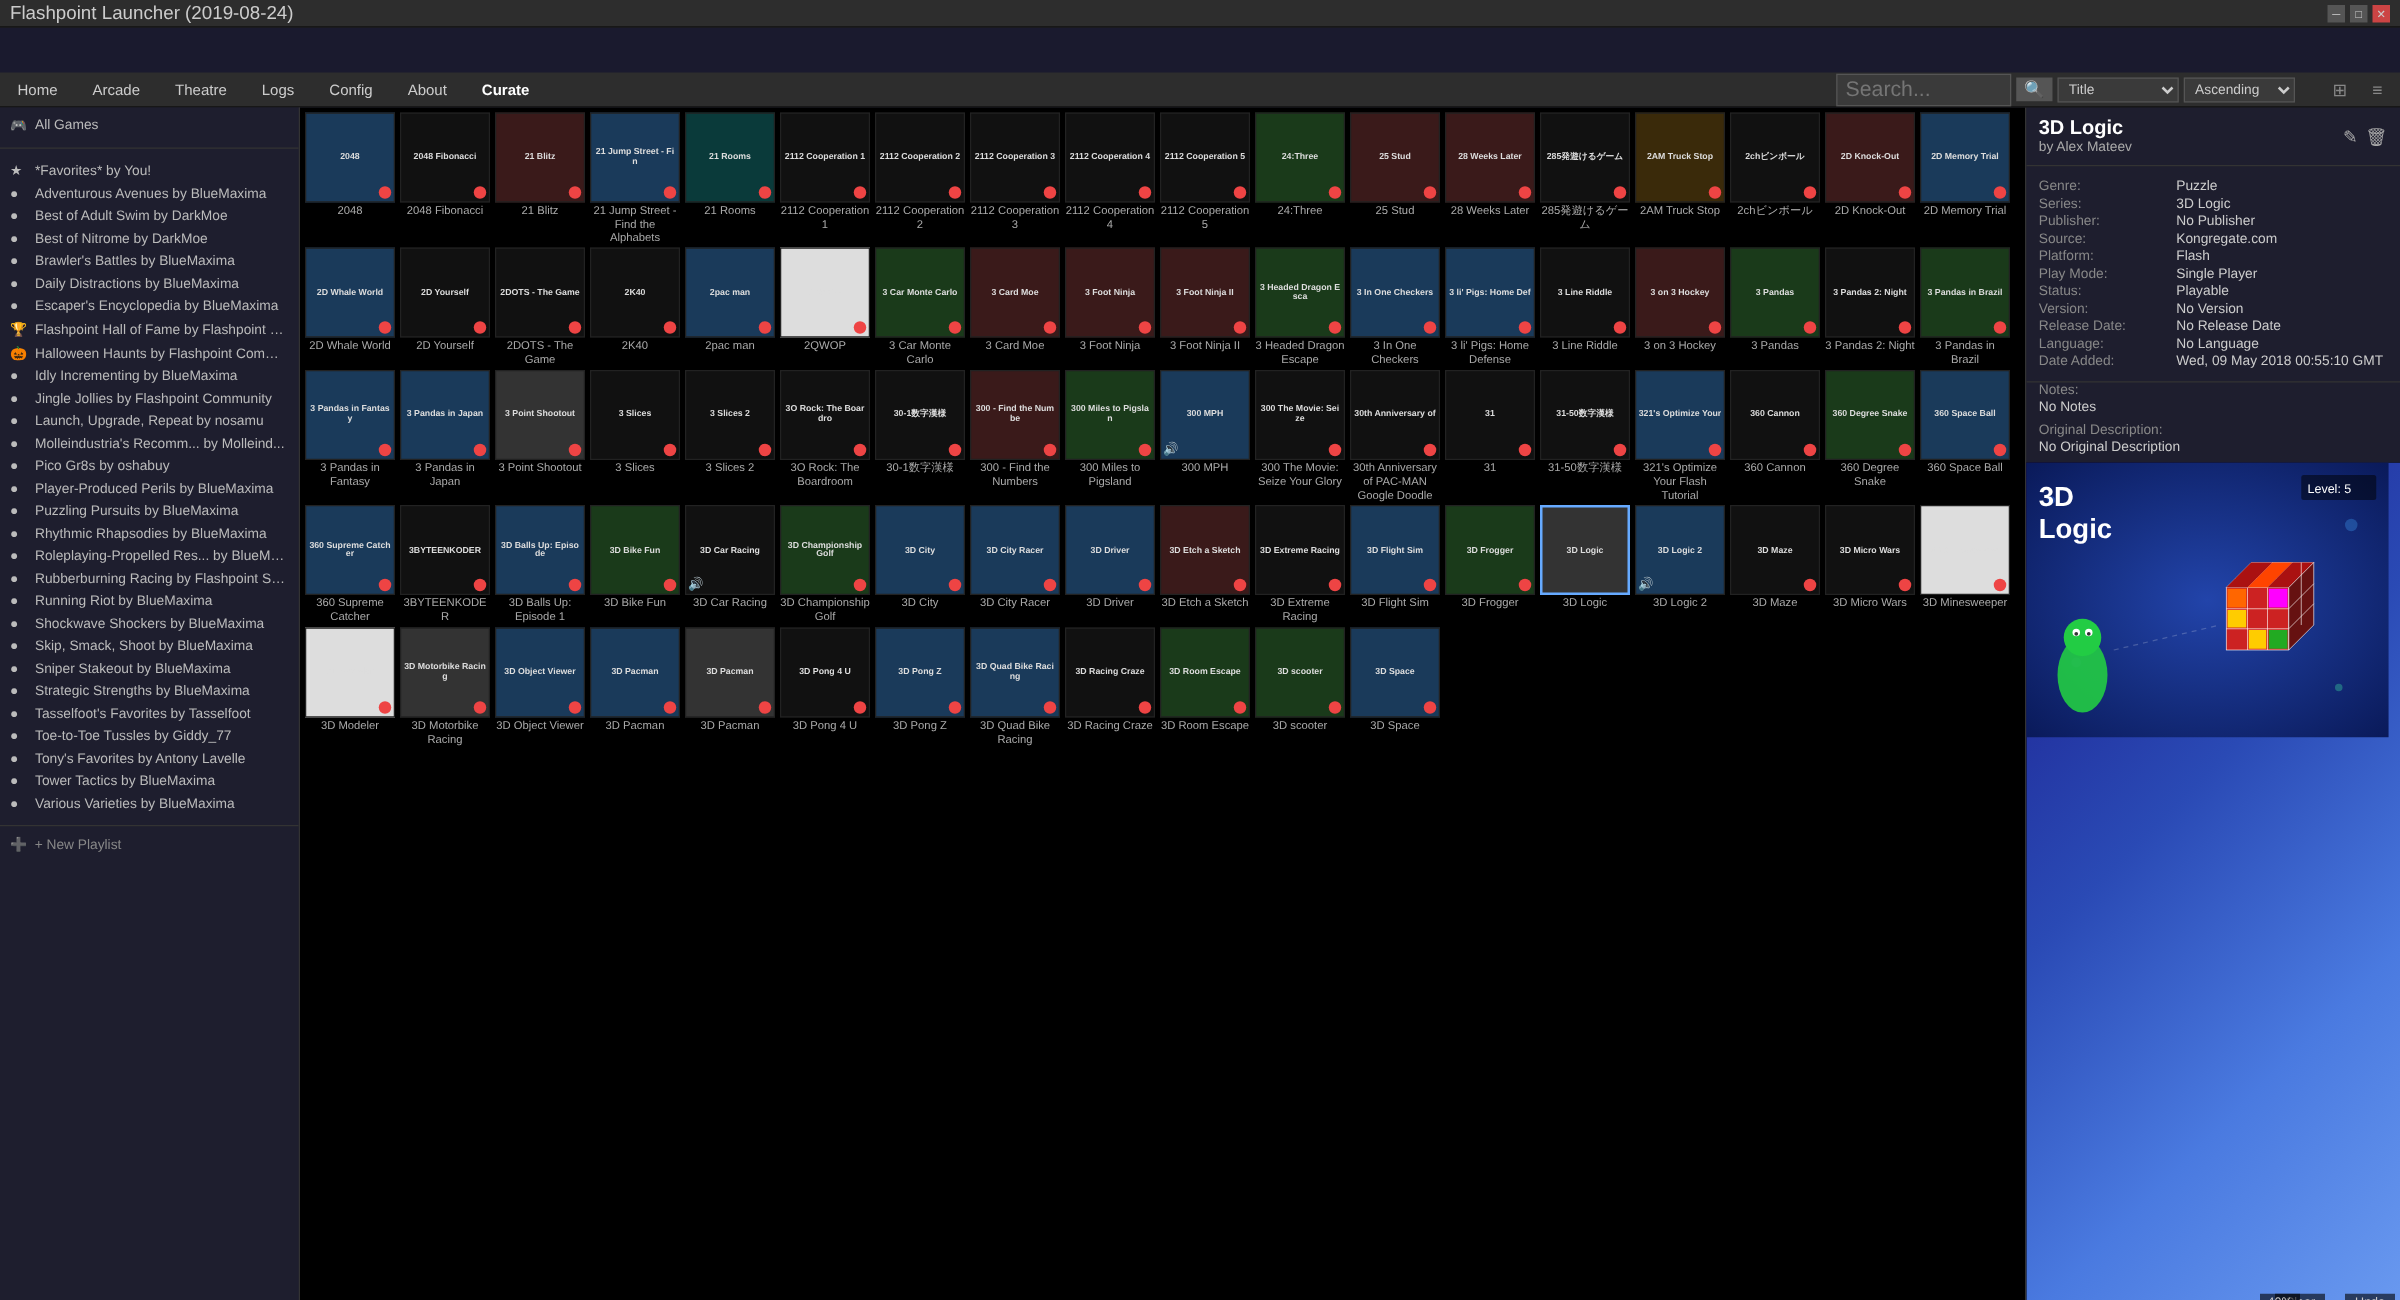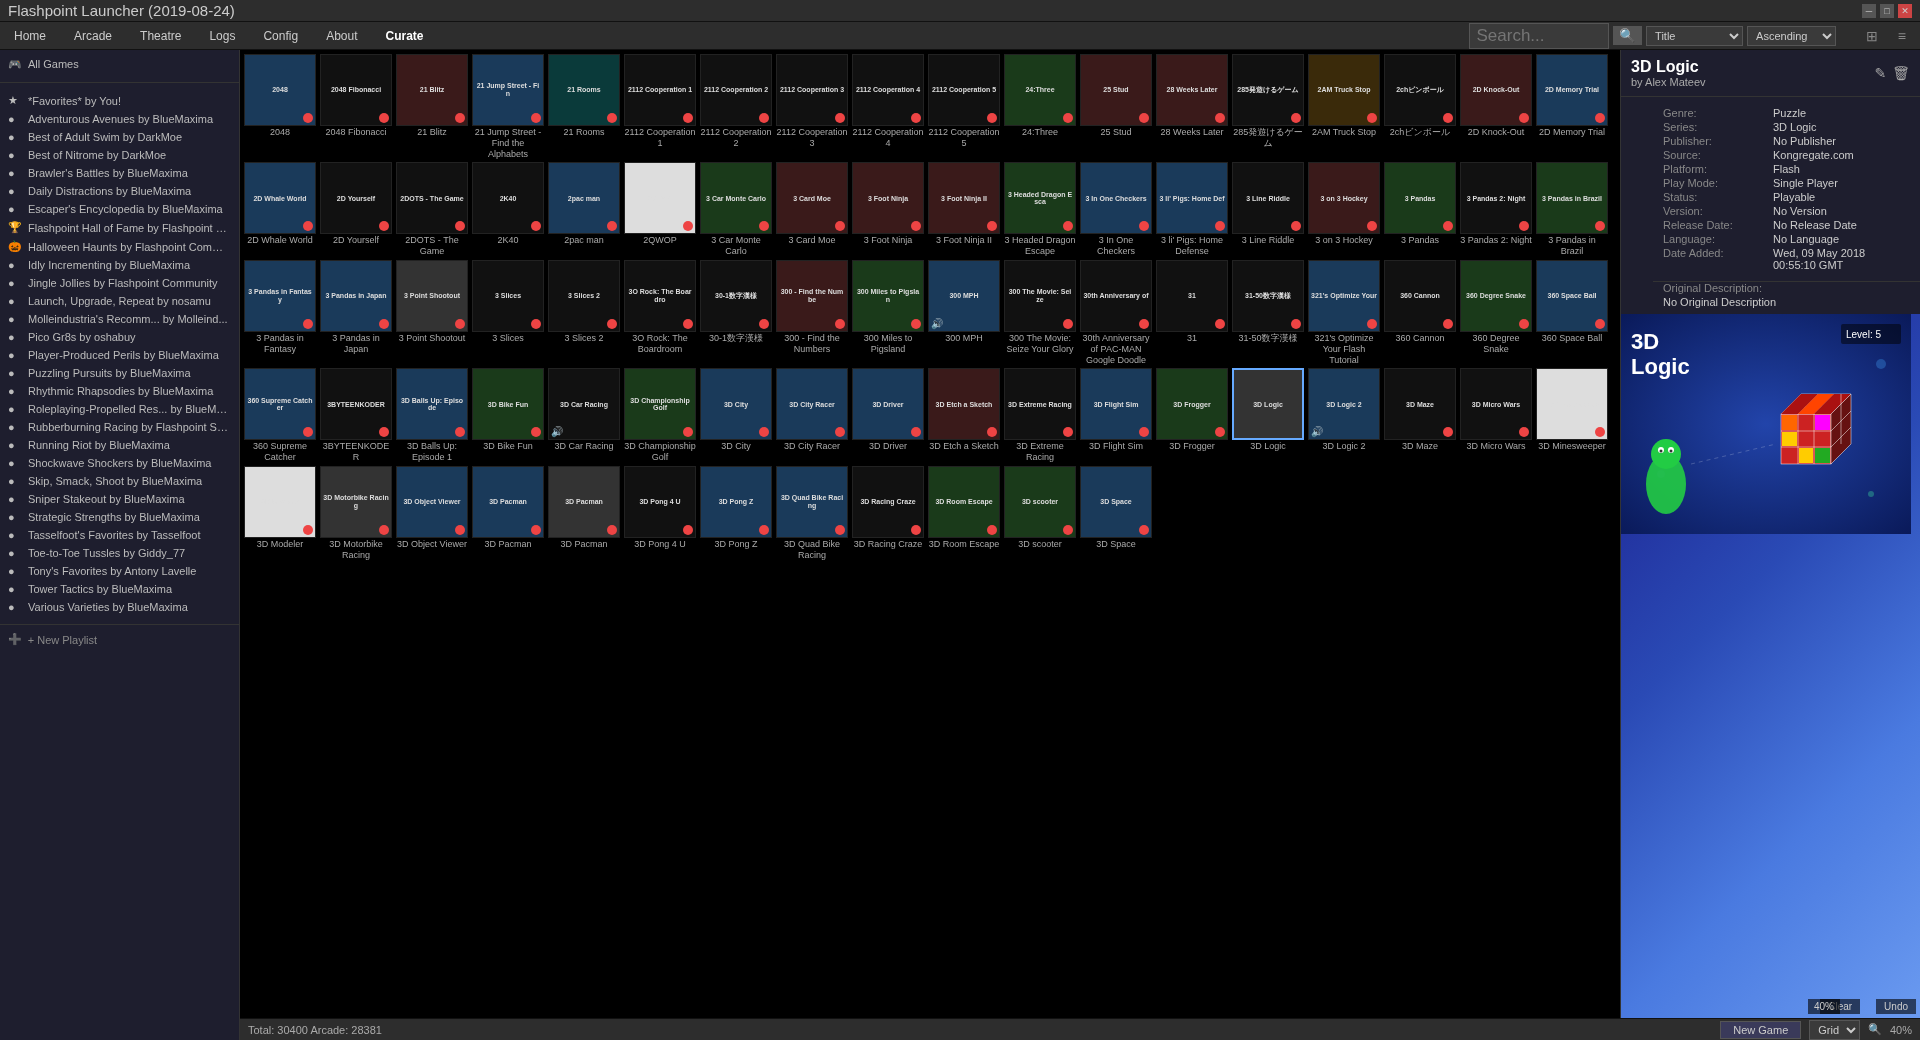--- a/index.html
+++ b/index.html
@@ -5,21 +5,21 @@
     * { box-sizing: border-box; margin: 0; padding: 0; }
     body { font-family: 'Segoe UI', Tahoma, Geneva, Verdana, sans-serif; font-size: 11px; background: #1a1a2e; color: #ccc; overflow: hidden; width: 1920px; height: 1040px; }
 
     
     #titlebar { background: #2d2d2d; height: 22px; display: flex; align-items: center; padding: 0 8px; justify-content: space-between; border-bottom: 1px solid #111; }
     #titlebar .title { font-size: 15px; color: #ccc; }
     #titlebar .window-controls { display: flex; gap: 4px; }
     #titlebar .win-btn { width: 14px; height: 14px; background: #555; border: none; cursor: pointer; font-size: 9px; color: #ccc; display: flex; align-items: center; justify-content: center; }
 
     
-    #menubar { background: #2d2d2d; height: 28px; display: flex; align-items: center; padding: 0 8px; gap: 16px; border-bottom: 1px solid #111; }
+    #menubar { background: #2d2d2d; height: 28px; display: flex; align-items: center; padding: 0 8px; gap: 16px; border-bottom: 1px solid #111; margin-top: 36px; }
     #menubar span { font-size: 12px; color: #ccc; cursor: pointer; padding: 2px 6px; }
     #search-bar { margin-left: auto; display: flex; align-items: center; gap: 4px; }
     #search-input { background: #3a3a3a; border: 1px solid #555; color: #ccc; padding: 2px 6px; width: 140px; font-size: 11px; }
     .search-icon-btn { background: #555; border: none; color: #ccc; padding: 2px 6px; cursor: pointer; }
     .sort-select { background: #3a3a3a; border: 1px solid #555; color: #ccc; padding: 2px 4px; font-size: 11px; }
 
     
     #main { display: flex; height: calc(1040px - 50px); }
 
     
@@ -82,21 +82,21 @@
     #new-game-btn { background: #3a3a5a; border: 1px solid #555; color: #ccc; padding: 2px 12px; cursor: pointer; font-size: 11px; }
 
     
     #view-select { background: #3a3a3a; border: 1px solid #555; color: #ccc; padding: 2px 4px; font-size: 11px; }
 
     
     ::-webkit-scrollbar { width: 8px; height: 8px; }
     ::-webkit-scrollbar-track { background: #1a1a2e; }
     ::-webkit-scrollbar-thumb { background: #444; border-radius: 4px; }
 
-    #right-panel-scroll { overflow-y: auto; flex: 0 0 auto; padding-left: 32px; }
+    #right-panel-scroll { overflow-y: auto; flex: 0 0 auto; }
 
     .meta-section { border-bottom: 1px solid #333; }
 
     .preview-inner { position: relative; width: 100%; height: 100%; }
   </style>
 </head>
 <body>
 
 <div id="titlebar">
   <span class="title">Flashpoint Launcher (2019-08-24)</span>
@@ -917,20 +917,24 @@
               <span class="meta-label">Language:</span>
               <span class="meta-value">No Language</span>
             </div>
             <div class="meta-row">
               <span class="meta-label">Date Added:</span>
               <span class="meta-value">Wed, 09 May 2018 00:55:10 GMT</span>
             </div>
           </div>
 
 
+          <div id="notes-section">
+            <div style="color:#888;margin-bottom:2px;">Notes:</div>
+            <div>No Notes</div>
+          </div>
           <div id="orig-desc-section">
             <div style="color:#888;margin-bottom:2px;">Original Description:</div>
             <div>No Original Description</div>
           </div>
         </div>
 
         <div id="game-preview">
           <div id="preview-image">
             <div class="preview-inner">
               

